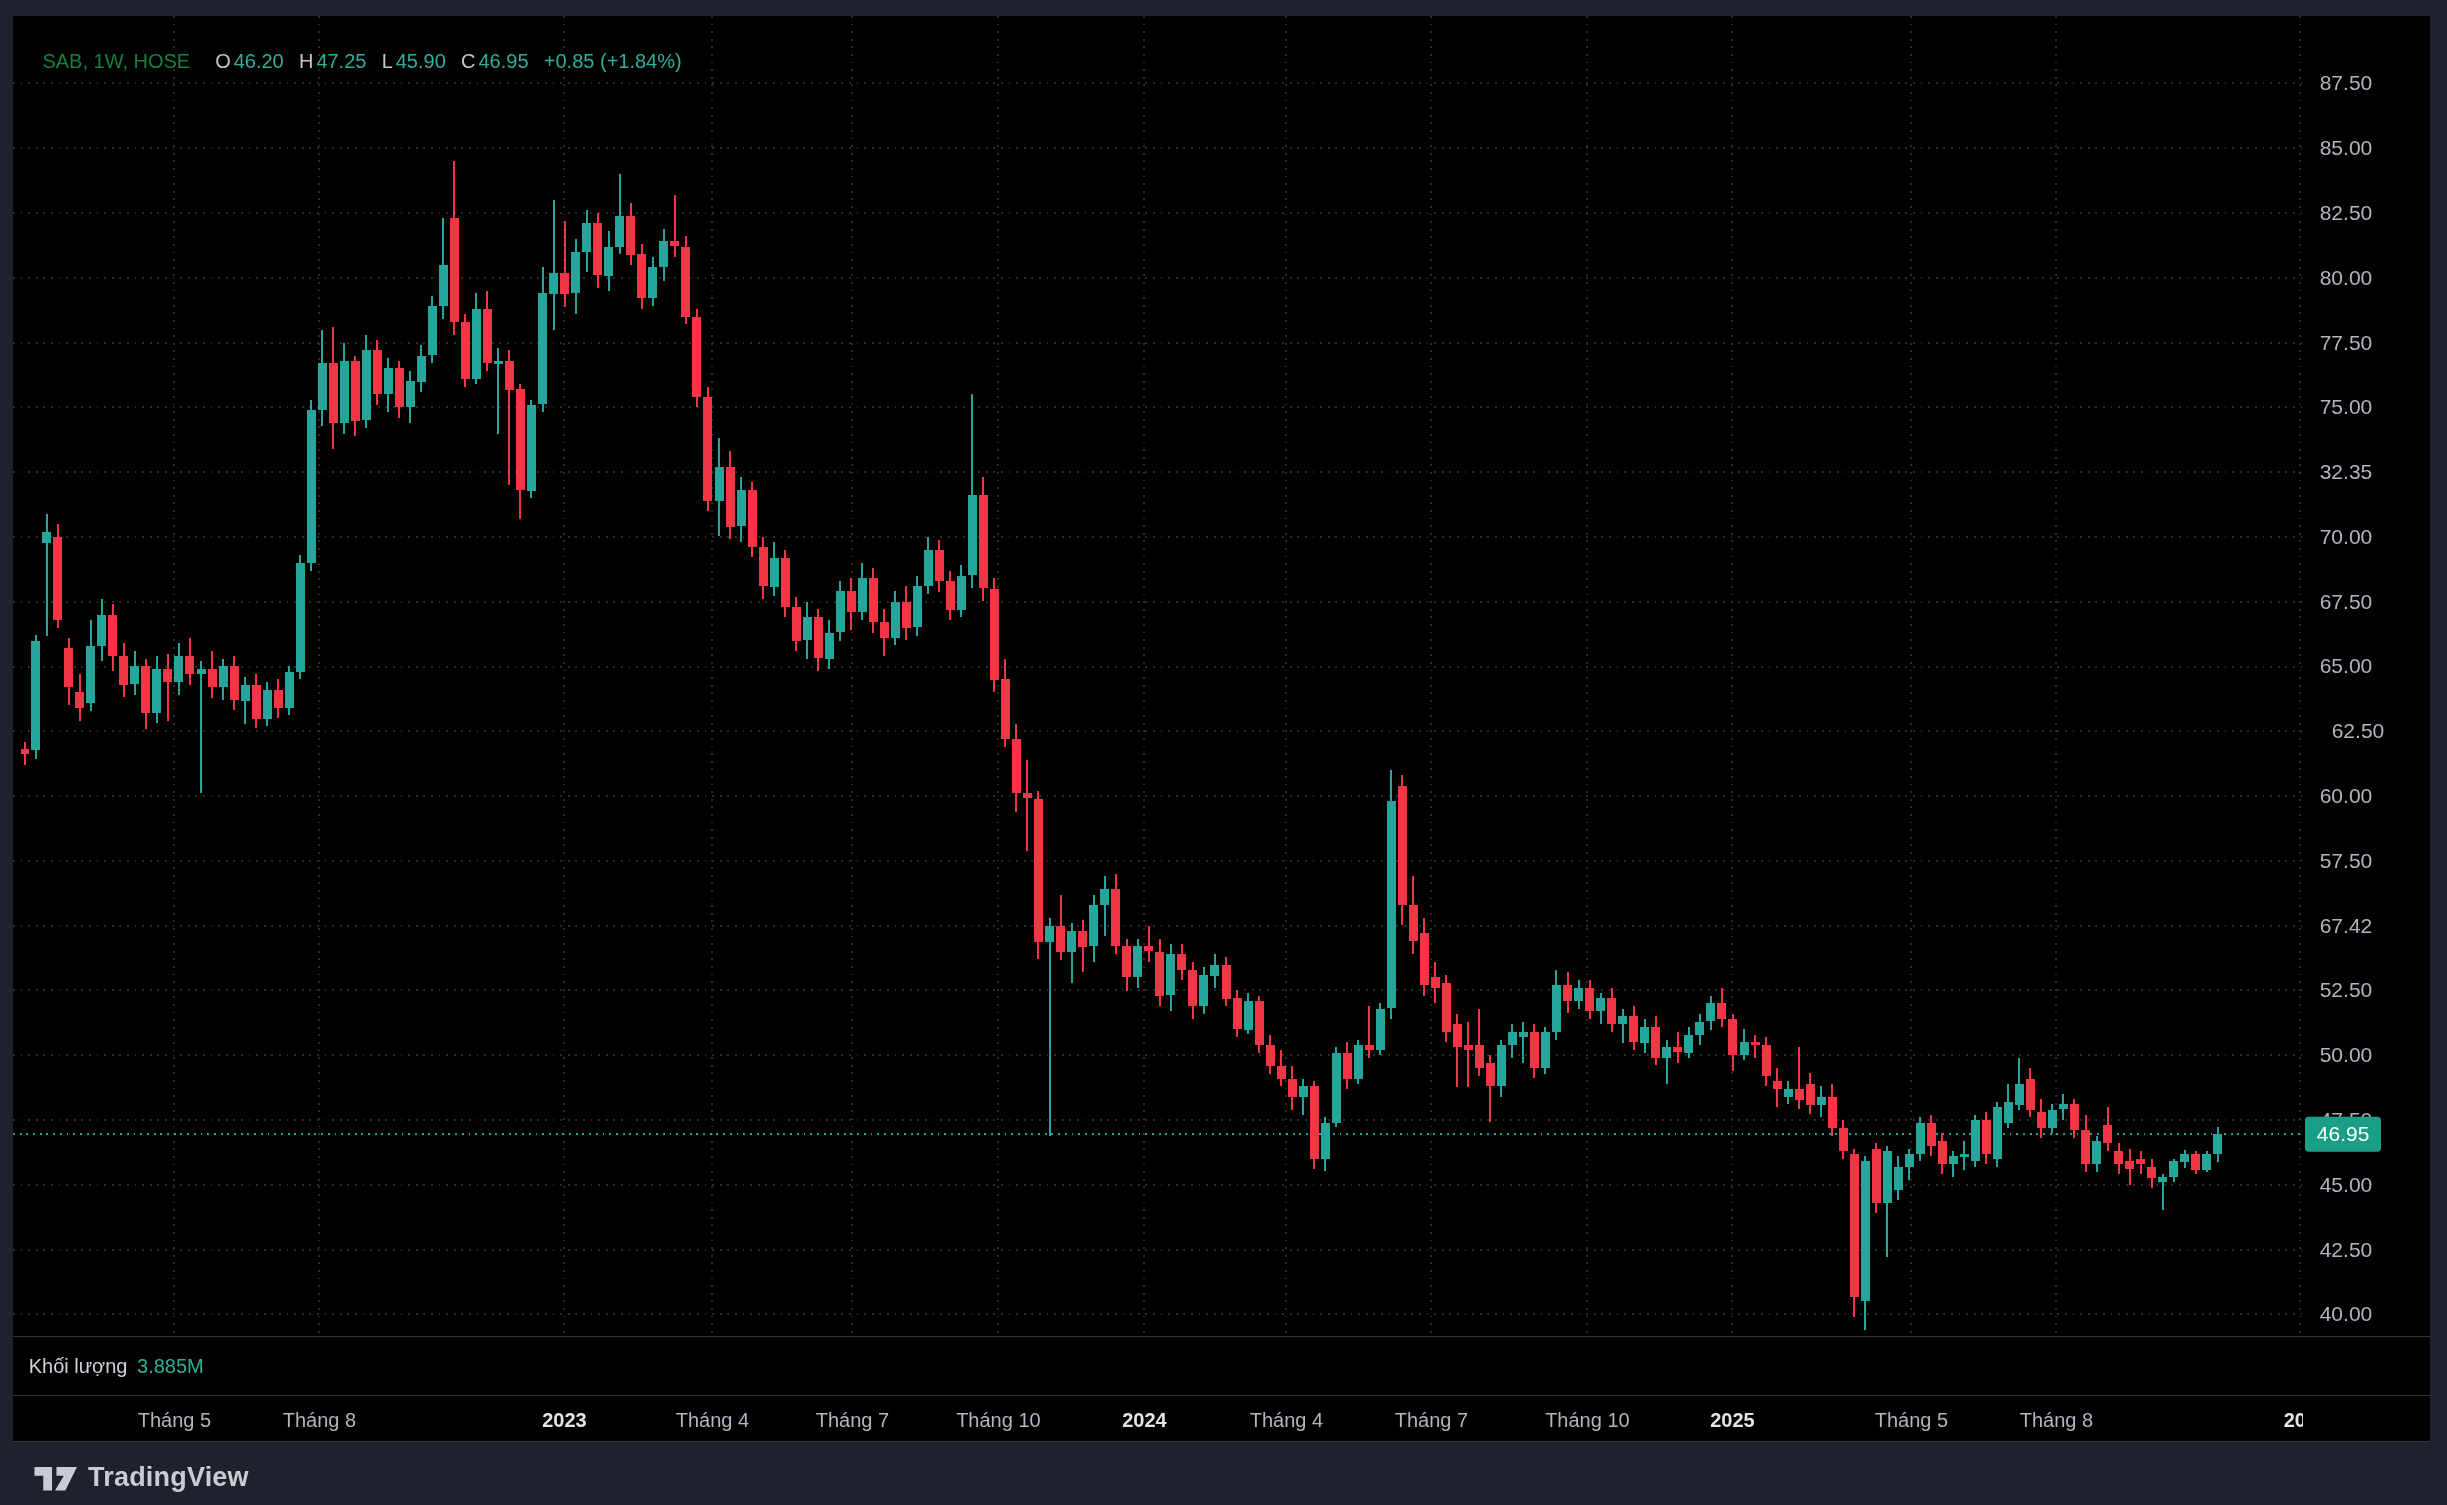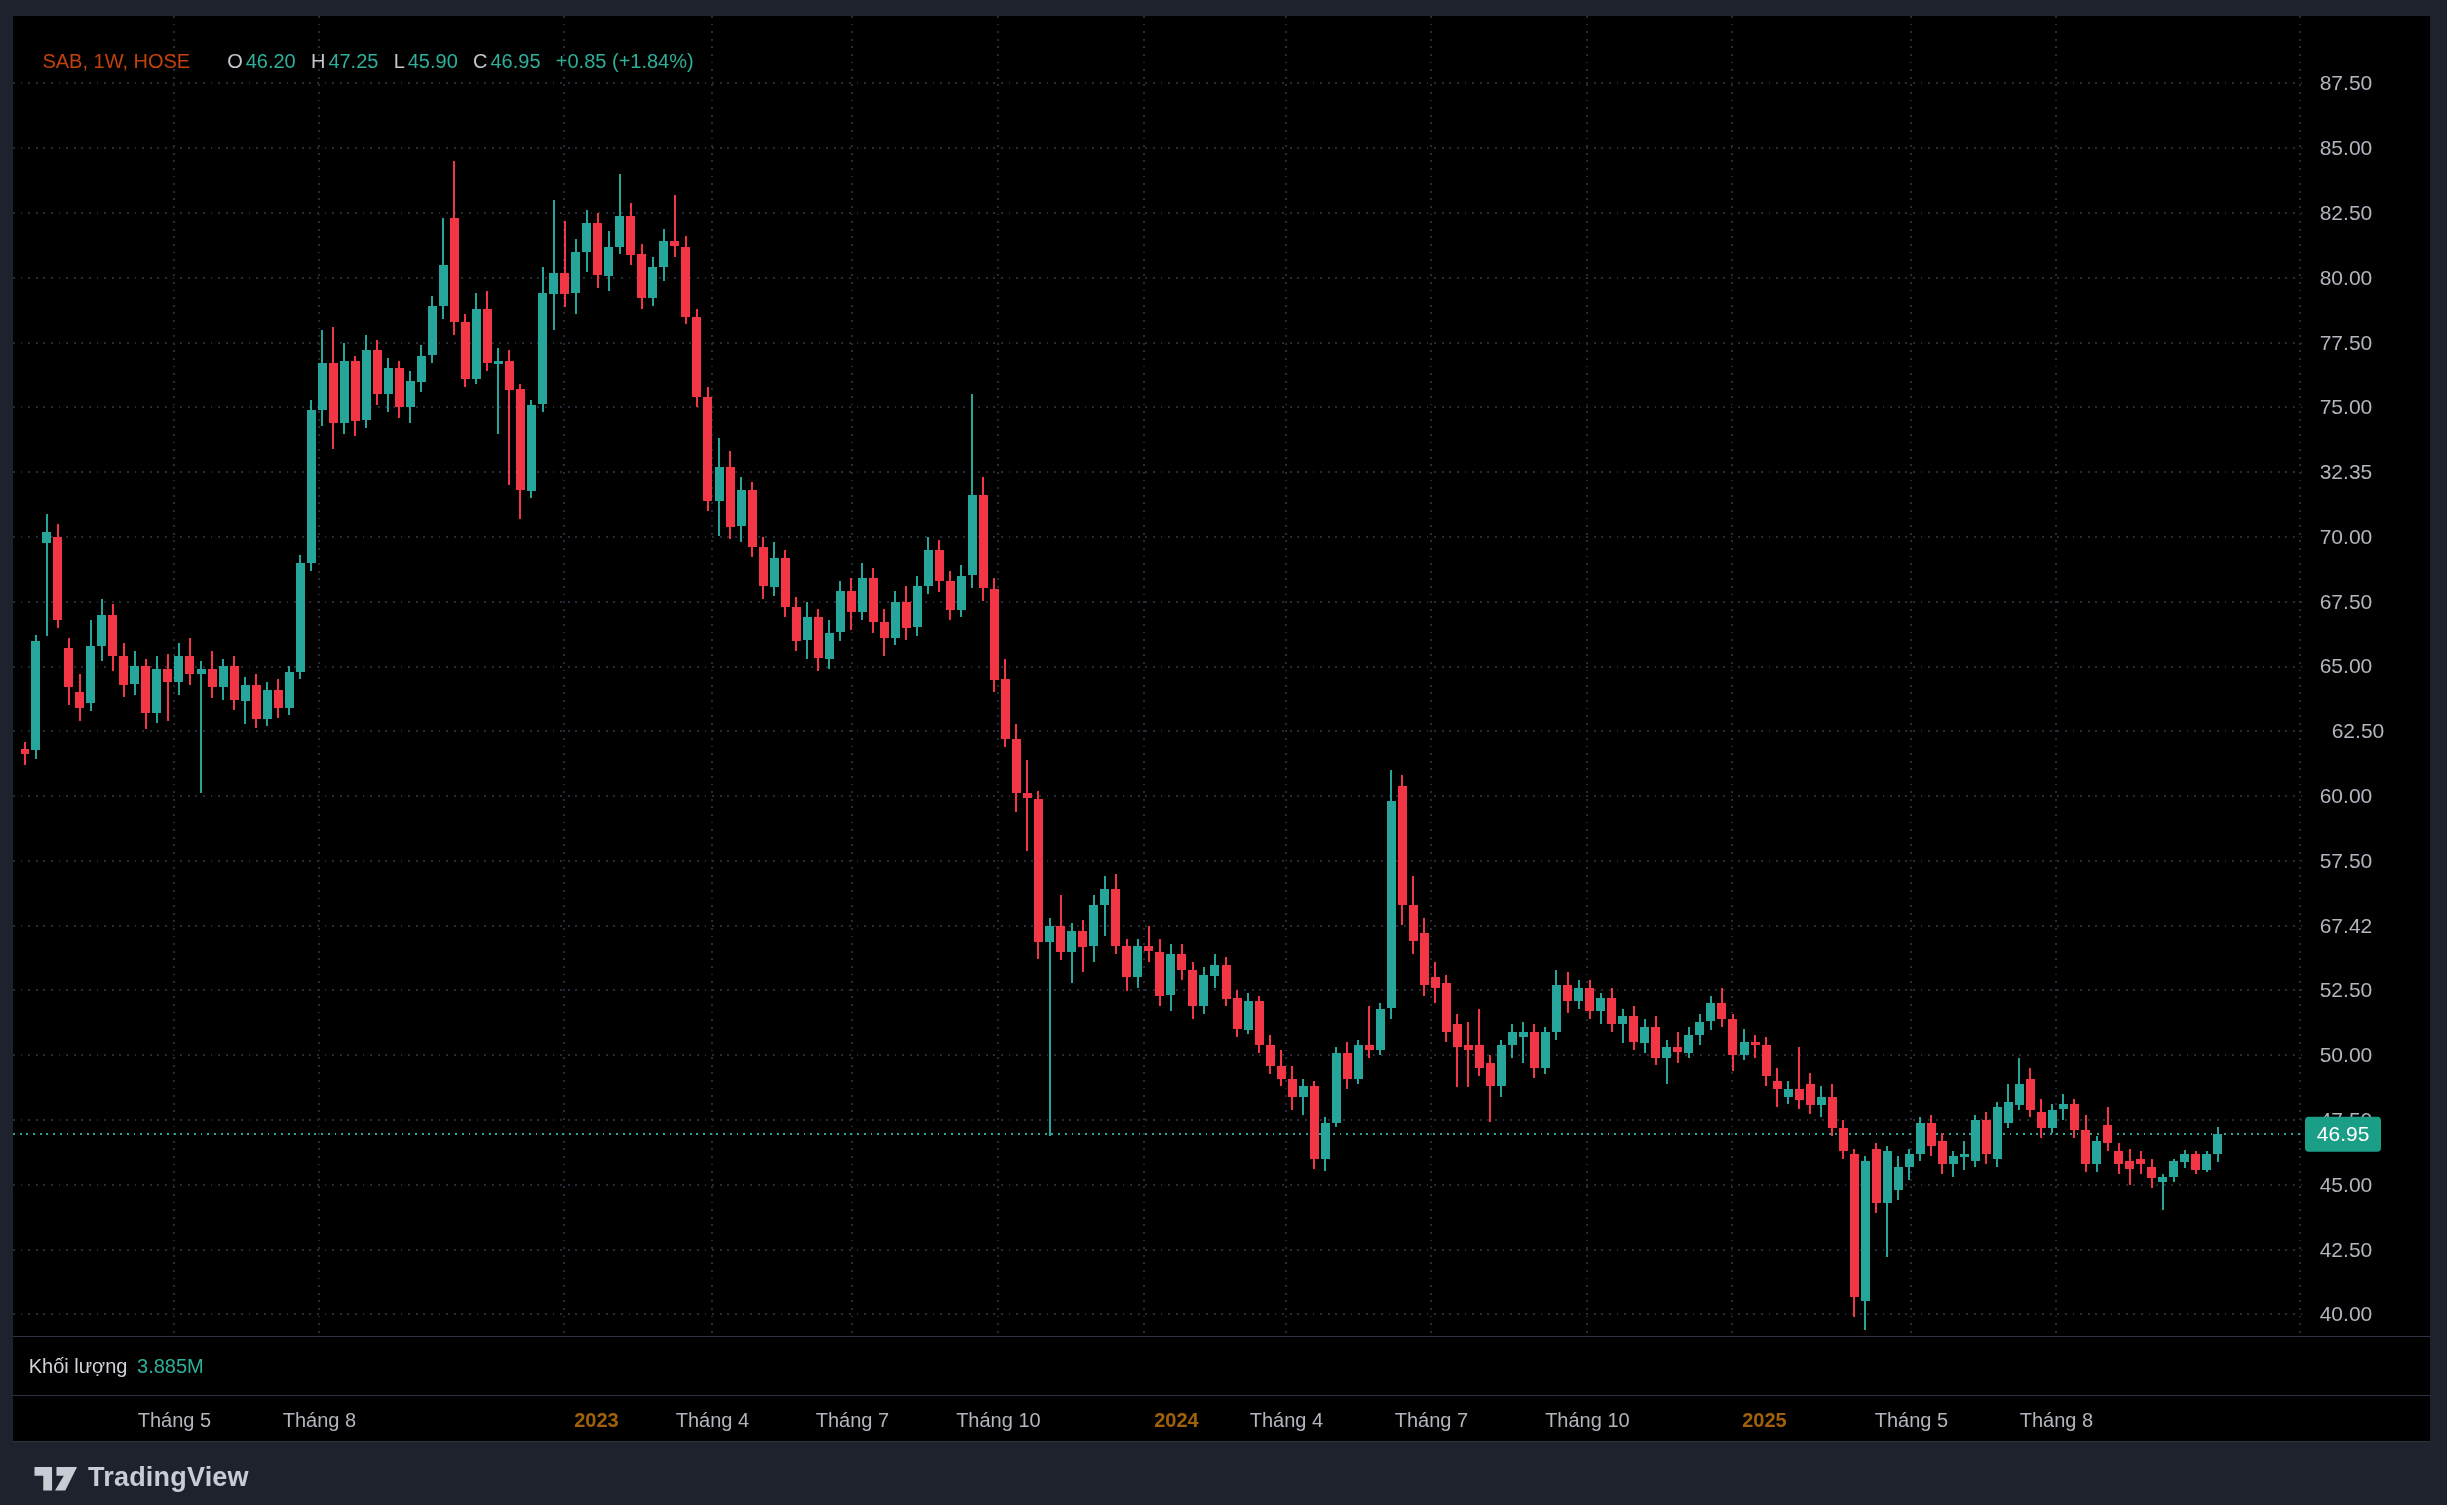--- a/index.html
+++ b/index.html
@@ -24,24 +24,24 @@
               font-size:21px;padding:4.8px 11.5px 5.7px 11.5px;border-radius:3.8px;}
   
   .sep{position:absolute;left:0;width:2417px;height:1px;background:#2e3340;}
   
   #vpane{position:absolute;left:0;top:1321px;width:2290px;height:58px;}
   #vlabel{position:absolute;left:15.3px;top:50%;transform:translateY(-50%);font-size:20px;color:#cfd2d9;white-space:nowrap;}
   #vlabel .vval{color:#2fae9a;margin-left:9.6px;}
   
   #taxis{position:absolute;left:0;top:1381px;width:2290px;height:45px;overflow:hidden;}
   .ttick{position:absolute;top:50%;transform:translate(-50%,-50%);color:#b2b5be;font-size:20px;white-space:nowrap;}
-  .ttick.year{color:#a16207;font-weight:bold;margin-left:32px;}
+  .ttick.year{color:#e5e5e5;font-weight:bold;}
   
   #legend{position:absolute;left:29px;top:34px;font-size:20px;display:flex;align-items:center;white-space:nowrap;}
-  #legend .sym{color:#c2410c;margin-right:37px;}
+  #legend .sym{color:#15803d;margin-right:25px;}
   #legend .lk{color:#c3c6cd;margin-left:15.3px;}
   #legend .lv{color:#2fae9a;margin-left:2.9px;}
   #legend .chg{color:#2fae9a;margin-left:15.3px;}
   
   #attrib{position:absolute;left:32.5px;top:1461px;display:flex;align-items:center;}
   #attrib svg{display:block;margin-right:11.5px;}
   #attrib .tvtext{color:#c9ccd2;font-size:27px;font-weight:bold;letter-spacing:0.2px;}
 </style>
 </head>
 <body>

